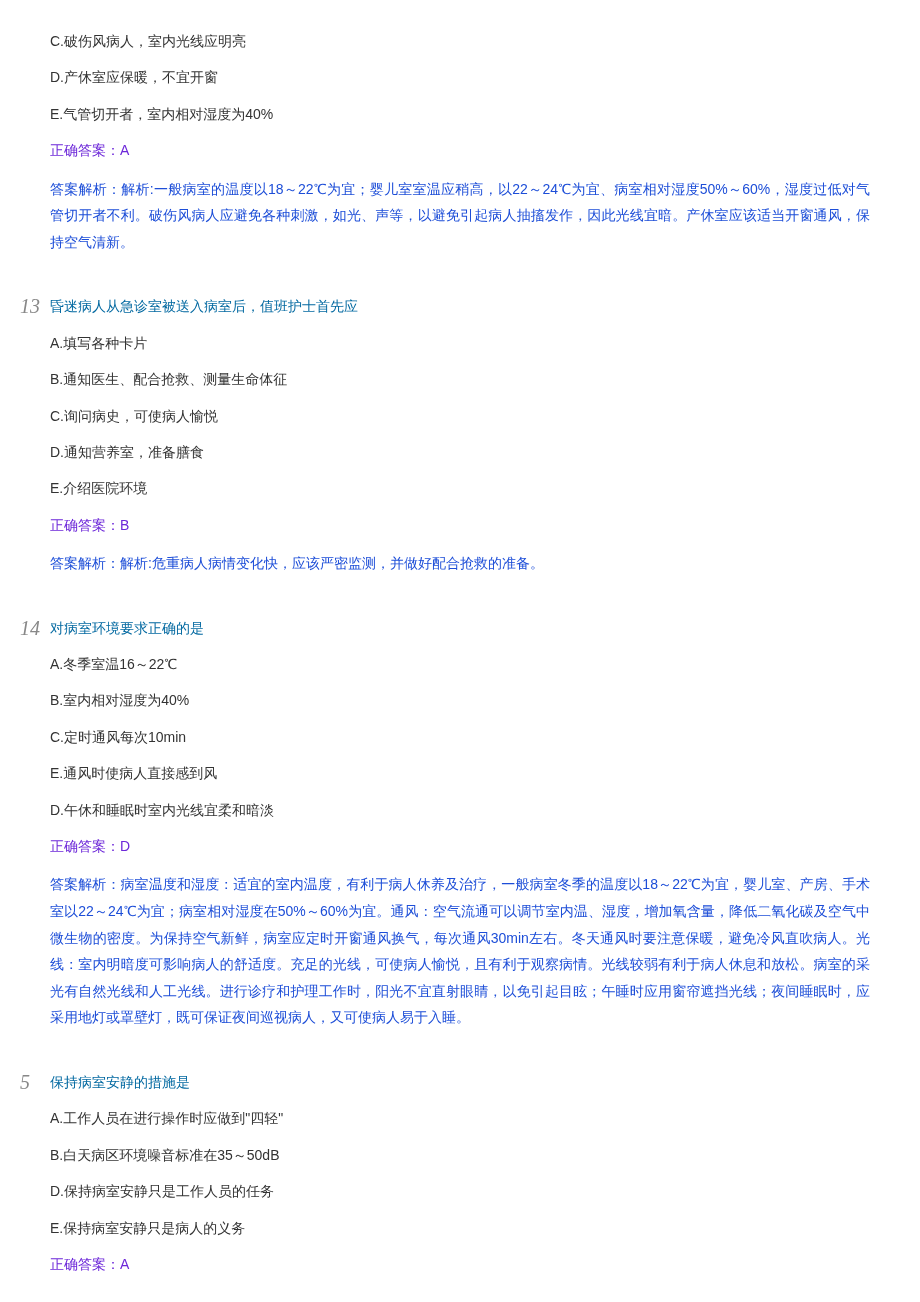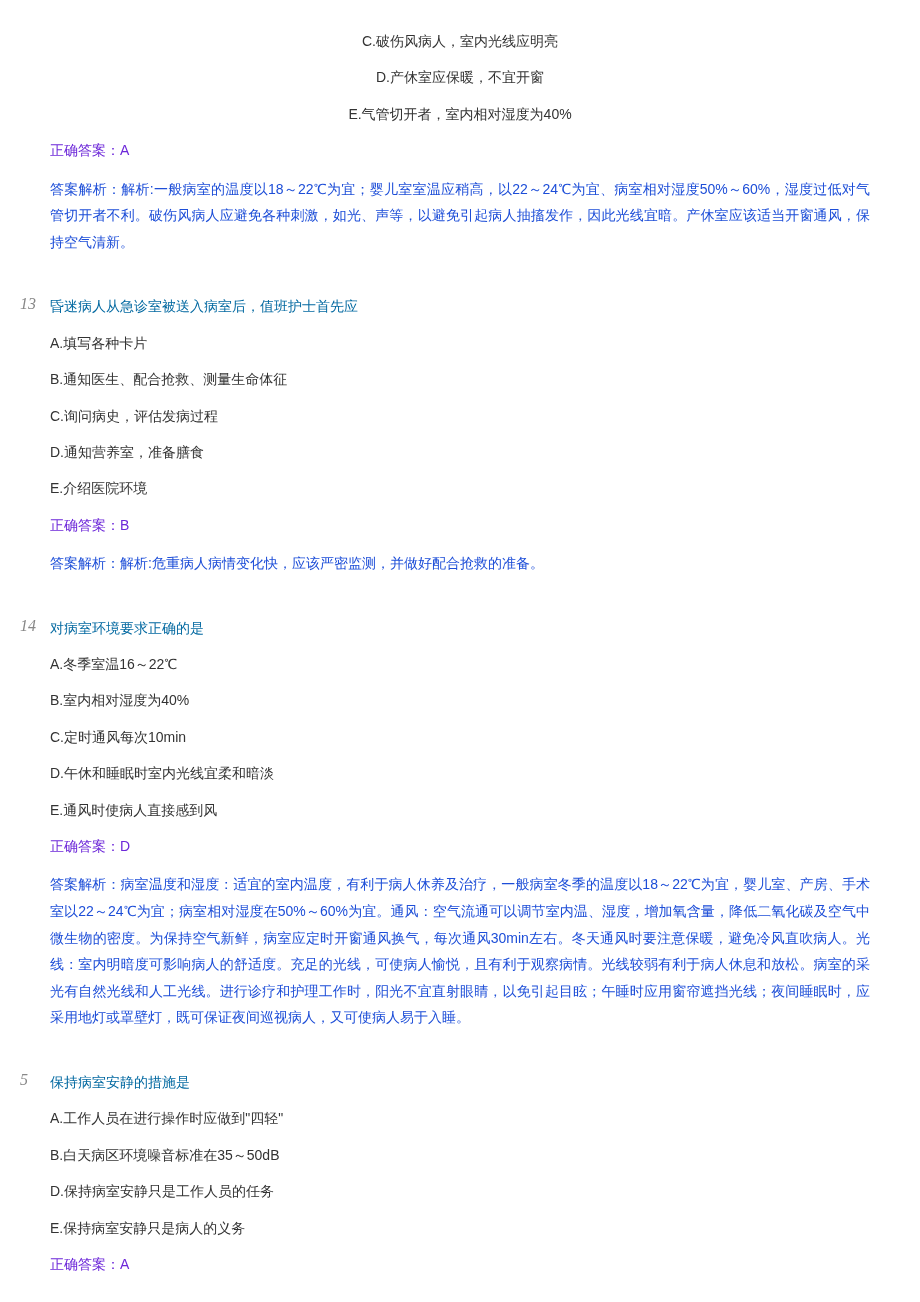--- a/index.html
+++ b/index.html
@@ -18,21 +18,21 @@
     margin-bottom: 40px;
     position: relative;
   }
   .qnum {
     position: absolute;
     left: -30px;
     top: 0;
     font-style: italic;
     font-family: Georgia, serif;
     color: #888;
-    font-size: 16px;
+    font-size: 20px;
   }
   .stem {
     color: #0369a1;
     margin-bottom: 14px;
     line-height: 1.6;
     margin-top: 20px;
   }
   .option {
     color: #333;
     margin-bottom: 14px;
@@ -43,56 +43,55 @@
     margin-bottom: 14px;
     line-height: 1.6;
   }
   .explain {
     color: #1d4ed8;
     line-height: 1.9;
     text-align: justify;
   }
   .continuation .option {
     margin-left: 0;
-    text-align: center;
   }
 </style>
 </head>
 <body>
 
 <div class="page">
 
   <div class="question-block continuation">
     <div class="option">C.破伤风病人，室内光线应明亮</div>
     <div class="option">D.产休室应保暖，不宜开窗</div>
     <div class="option">E.气管切开者，室内相对湿度为40%</div>
     <div class="correct">正确答案：A</div>
     <div class="explain">答案解析：解析:一般病室的温度以18～22℃为宜；婴儿室室温应稍高，以22～24℃为宜、病室相对湿度50%～60%，湿度过低对气管切开者不利。破伤风病人应避免各种刺激，如光、声等，以避免引起病人抽搐发作，因此光线宜暗。产休室应该适当开窗通风，保持空气清新。</div>
   </div>
 
   <div class="question-block">
     <div class="qnum">13</div>
     <div class="stem">昏迷病人从急诊室被送入病室后，值班护士首先应</div>
     <div class="option">A.填写各种卡片</div>
     <div class="option">B.通知医生、配合抢救、测量生命体征</div>
-    <div class="option">C.询问病史，评估发病过程</div>
+    <div class="option">C.询问病史，可使病人愉悦</div>
     <div class="option">D.通知营养室，准备膳食</div>
     <div class="option">E.介绍医院环境</div>
     <div class="correct">正确答案：B</div>
     <div class="explain">答案解析：解析:危重病人病情变化快，应该严密监测，并做好配合抢救的准备。</div>
   </div>
 
   <div class="question-block">
     <div class="qnum">14</div>
     <div class="stem">对病室环境要求正确的是</div>
     <div class="option">A.冬季室温16～22℃</div>
     <div class="option">B.室内相对湿度为40%</div>
     <div class="option">C.定时通风每次10min</div>
+    <div class="option">E.通风时使病人直接感到风</div>
     <div class="option">D.午休和睡眠时室内光线宜柔和暗淡</div>
-    <div class="option">E.通风时使病人直接感到风</div>
     <div class="correct">正确答案：D</div>
     <div class="explain">答案解析：病室温度和湿度：适宜的室内温度，有利于病人休养及治疗，一般病室冬季的温度以18～22℃为宜，婴儿室、产房、手术室以22～24℃为宜；病室相对湿度在50%～60%为宜。通风：空气流通可以调节室内温、湿度，增加氧含量，降低二氧化碳及空气中微生物的密度。为保持空气新鲜，病室应定时开窗通风换气，每次通风30min左右。冬天通风时要注意保暖，避免冷风直吹病人。光线：室内明暗度可影响病人的舒适度。充足的光线，可使病人愉悦，且有利于观察病情。光线较弱有利于病人休息和放松。病室的采光有自然光线和人工光线。进行诊疗和护理工作时，阳光不宜直射眼睛，以免引起目眩；午睡时应用窗帘遮挡光线；夜间睡眠时，应采用地灯或罩壁灯，既可保证夜间巡视病人，又可使病人易于入睡。</div>
   </div>
 
   <div class="question-block">
     <div class="qnum">5</div>
     <div class="stem">保持病室安静的措施是</div>
     <div class="option">A.工作人员在进行操作时应做到"四轻"</div>
     <div class="option">B.白天病区环境噪音标准在35～50dB</div>
     <div class="option">D.保持病室安静只是工作人员的任务</div>

